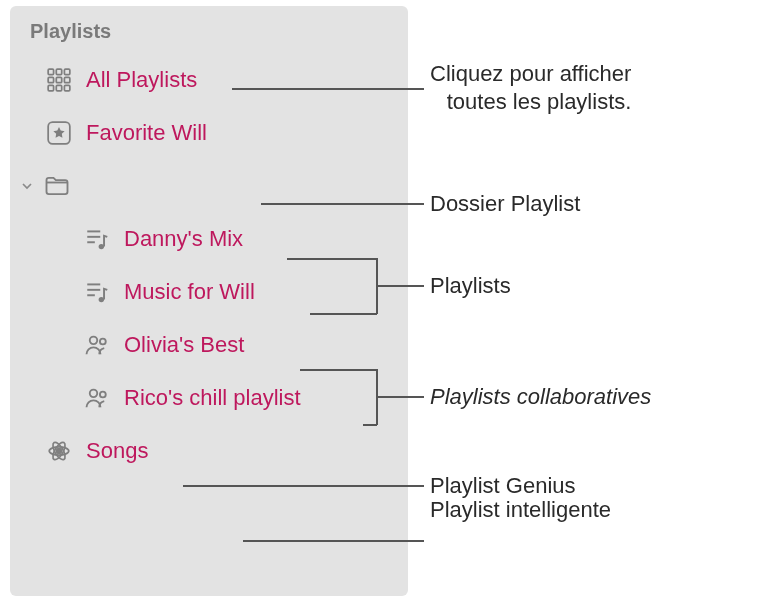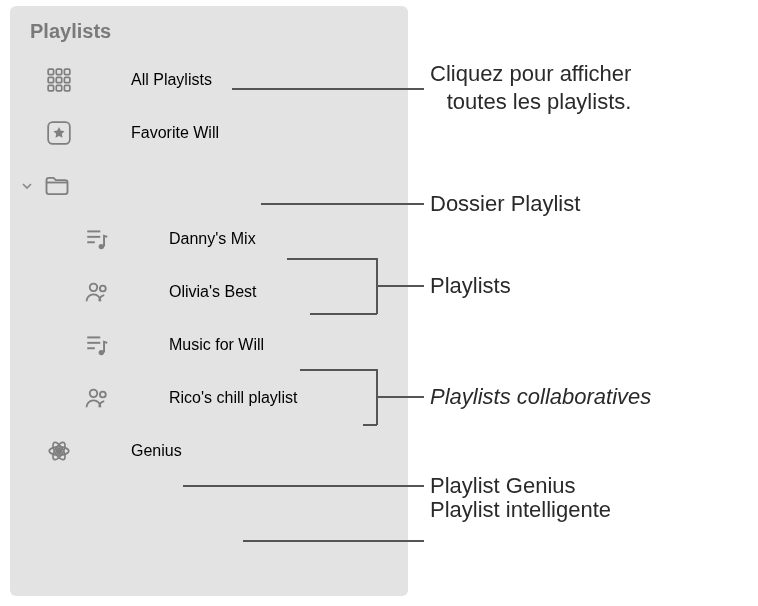--- a/index.html
+++ b/index.html
@@ -52,24 +52,23 @@
       width: 30px;
       height: 30px;
       display: flex;
       align-items: center;
       justify-content: center;
       color: #7f7f7f;
       margin-right: 12px;
       flex-shrink: 0;
     }
     .item-label {
-      font-size: 16px;
-      color: #000000;
+      font-size: 22px;
+      color: #be185d;
       white-space: nowrap;
-      margin-left: 45px;
     }
     .callouts {
       position: absolute;
       left: 430px;
       top: 0;
       font-size: 22px;
       color: #2a2a2a;
     }
     .callout {
       position: absolute;
@@ -152,65 +151,65 @@
           <line x1="3" y1="15" x2="10" y2="15"></line>
         <circle cx="16" cy="19" r="2.5" fill="currentColor" stroke="none"></circle>
         <path d="M18.5 19V9l3 1" stroke-width="1.8"></path>
       </svg>
     </span>
     <span class="item-label">Danny's Mix</span>
   </div>
 
   <div class="item nested">
     <span class="icon">
-      <svg width="28" height="28" viewBox="0 0 24 24" fill="none" stroke="currentColor" stroke-width="1.6">
-        <circle cx="9" cy="8" r="3.2"></circle>
-        <path d="M3 20c0-3.3 2.7-6 6-6s6 2.7 6 6"></path>
-        <circle cx="17" cy="9" r="2.5"></circle>
-        <path d="M14 20c0-2.6 1.8-4.8 4.2-5.3"></path>
-      </svg>
-    </span>
-    <span class="item-label">Olivia's Best</span>
-  </div>
-
-  <div class="item nested">
-    <span class="icon">
       <svg width="26" height="26" viewBox="0 0 24 24" fill="none" stroke="currentColor" stroke-width="1.8">
         <line x1="3" y1="5" x2="15" y2="5"></line>
           <line x1="3" y1="10" x2="15" y2="10"></line>
           <line x1="3" y1="15" x2="10" y2="15"></line>
         <circle cx="16" cy="19" r="2.5" fill="currentColor" stroke="none"></circle>
         <path d="M18.5 19V9l3 1" stroke-width="1.8"></path>
       </svg>
     </span>
     <span class="item-label">Music for Will</span>
   </div>
 
   <div class="item nested">
     <span class="icon">
       <svg width="28" height="28" viewBox="0 0 24 24" fill="none" stroke="currentColor" stroke-width="1.6">
         <circle cx="9" cy="8" r="3.2"></circle>
         <path d="M3 20c0-3.3 2.7-6 6-6s6 2.7 6 6"></path>
         <circle cx="17" cy="9" r="2.5"></circle>
         <path d="M14 20c0-2.6 1.8-4.8 4.2-5.3"></path>
       </svg>
     </span>
+    <span class="item-label">Olivia's Best</span>
+  </div>
+
+  <div class="item nested">
+    <span class="icon">
+      <svg width="28" height="28" viewBox="0 0 24 24" fill="none" stroke="currentColor" stroke-width="1.6">
+        <circle cx="9" cy="8" r="3.2"></circle>
+        <path d="M3 20c0-3.3 2.7-6 6-6s6 2.7 6 6"></path>
+        <circle cx="17" cy="9" r="2.5"></circle>
+        <path d="M14 20c0-2.6 1.8-4.8 4.2-5.3"></path>
+      </svg>
+    </span>
     <span class="item-label">Rico's chill playlist</span>
   </div>
 
   <div class="item">
     <span class="icon">
       <svg width="26" height="26" viewBox="0 0 24 24" fill="none" stroke="currentColor" stroke-width="1.6">
         <circle cx="12" cy="12" r="2.2" fill="currentColor"></circle>
         <ellipse cx="12" cy="12" rx="9" ry="3.8"></ellipse>
         <ellipse cx="12" cy="12" rx="9" ry="3.8" transform="rotate(60 12 12)"></ellipse>
         <ellipse cx="12" cy="12" rx="9" ry="3.8" transform="rotate(-60 12 12)"></ellipse>
       </svg>
     </span>
-    <span class="item-label">Genius</span>
+    <span class="item-label">Songs</span>
   </div>
 
 </div>
 
 <div class="line" style="left:232px; top:88px; width:192px;"></div>
 <div class="line" style="left:261px; top:203px; width:163px;"></div>
 
 <div class="bracket">
   <div class="bracket-h" style="left:287px; top:258px; width:90px;"></div>
   <div class="bracket-h" style="left:310px; top:313px; width:67px;"></div>

